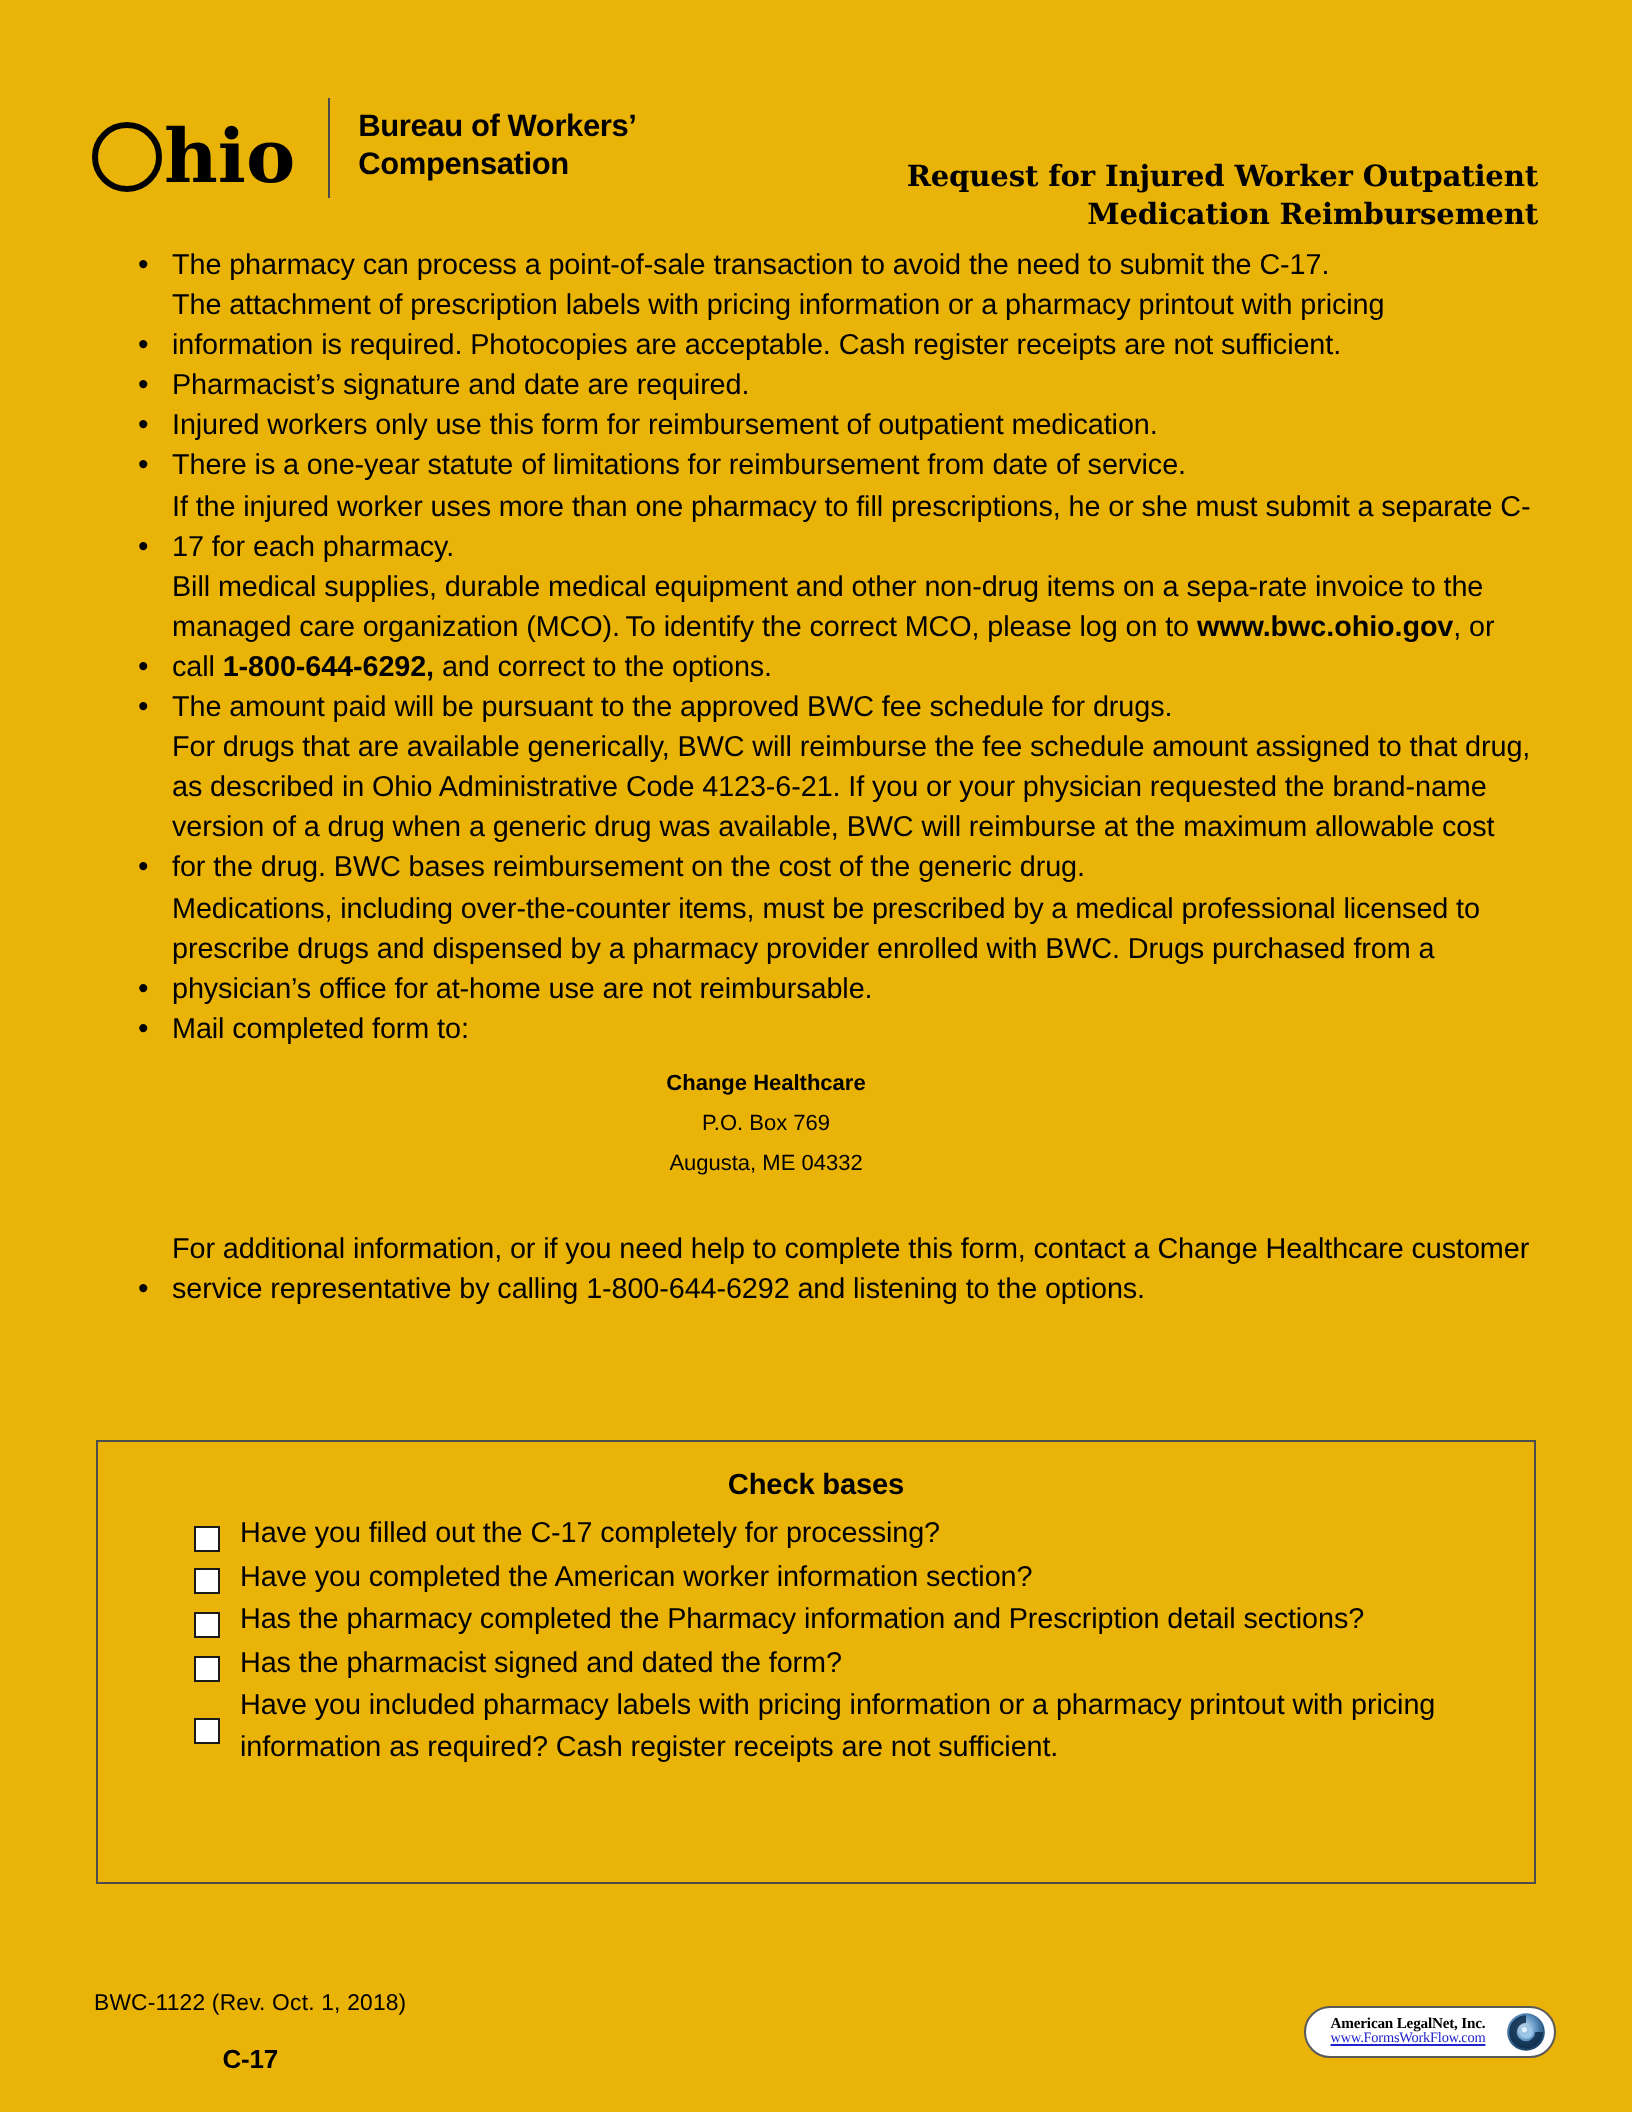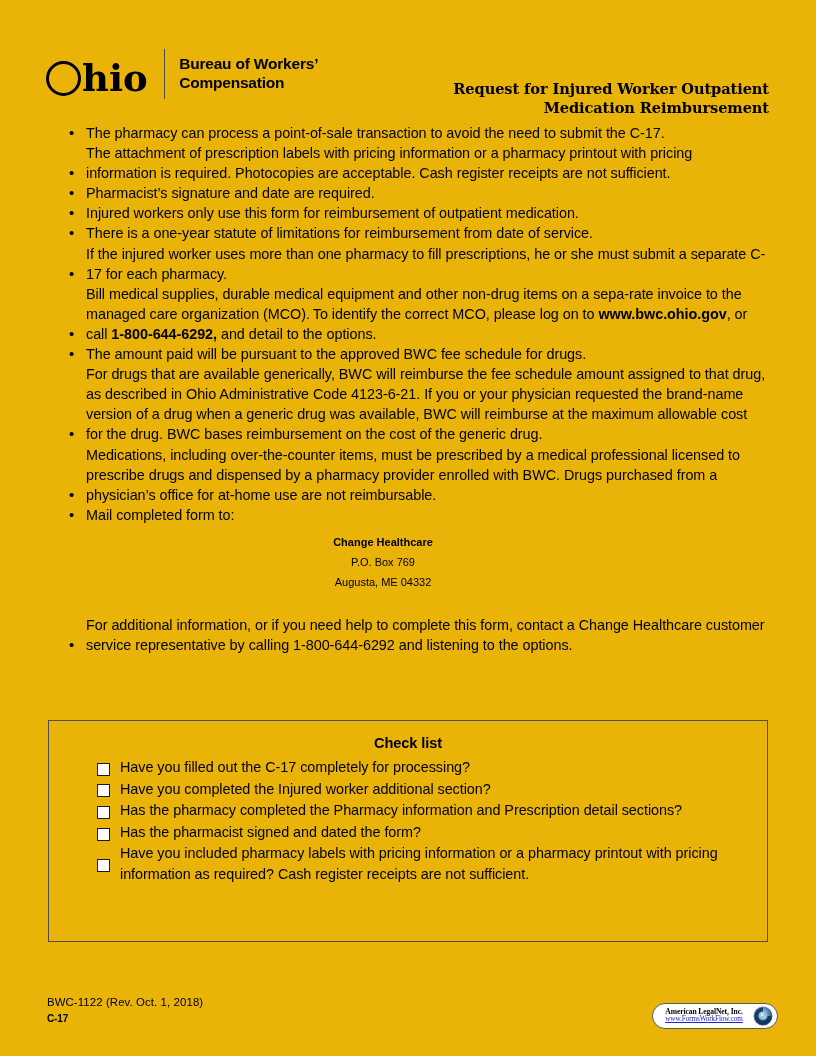--- a/index.html
+++ b/index.html
@@ -183,25 +183,26 @@
     position: absolute;
     left: 47px;
     top: 995px;
   }
   .footer-rev {
     font-size: 11.4px;
     line-height: 15px;
     letter-spacing: 0.1px;
   }
   .footer-code {
-    font-size: 10px;
+    font-size: 13px;
     font-weight: bold;
     line-height: 16px;
     letter-spacing: -0.1px;
-    margin-top: 1px;
+    margin-top: 12px;
+    text-align: center;
   }
   .legalnet {
     position: absolute;
     left: 652px;
     top: 1003px;
     width: 126px;
     height: 26px;
     border: 1.2px solid #5a5a5a;
     border-radius: 13px;
     background: #ffffff;
@@ -293,21 +294,21 @@
       <span class="bullet-text">There is a one-year statute of limitations for reimbursement from date of service.</span>
     </div>
 
     <div class="bullet-row">
       <span class="bullet-dot"></span>
       <span class="bullet-text">If the injured worker uses more than one pharmacy to fill prescriptions, he or she must submit a separate C-17 for each pharmacy.</span>
     </div>
 
     <div class="bullet-row">
       <span class="bullet-dot"></span>
-      <span class="bullet-text"><span>Bill medical supplies, durable medical equipment and other non-drug items on a sepa-rate invoice to the managed care organization (MCO). To identify the correct MCO, please log on to </span><b>www.bwc.ohio.gov</b><span>, or call </span><b>1-800-644-6292,</b><span> and detail to the options.</span></span>
+      <span class="bullet-text"><span>Bill medical supplies, durable medical equipment and other non-drug items on a sepa-rate invoice to the managed care organization (MCO). To identify the correct MCO, please log on to </span><b>www.bwc.ohio.gov</b><span>, or call </span><b>1-800-644-6292,</b><span> and correct to the options.</span></span>
     </div>
 
     <div class="bullet-row">
       <span class="bullet-dot"></span>
       <span class="bullet-text">The amount paid will be pursuant to the approved BWC fee schedule for drugs.</span>
     </div>
 
     <div class="bullet-row">
       <span class="bullet-dot"></span>
       <span class="bullet-text">For drugs that are available generically, BWC will reimburse the fee schedule amount assigned to that drug, as described in Ohio Administrative Code 4123-6-21. If you or your physician requested the brand-name version of a drug when a generic drug was available, BWC will reimburse at the maximum allowable cost for the drug. BWC bases reimbursement on the cost of the generic drug.</span>
@@ -330,31 +331,31 @@
     </div>
 
     <div class="bullet-row">
       <span class="bullet-dot"></span>
       <span class="bullet-text">For additional information, or if you need help to complete this form, contact a Change Healthcare customer service representative by calling 1-800-644-6292 and listening to the options.</span>
     </div>
 
   </div>
 
   <div class="checklist-box">
-    <div class="checklist-title">Check list</div>
+    <div class="checklist-title">Check bases</div>
     <div class="check-rows">
 
       <div class="check-row">
         <span class="check-box"></span>
         <span class="check-label">Have you filled out the C-17 completely for processing?</span>
       </div>
 
       <div class="check-row">
         <span class="check-box"></span>
-        <span class="check-label">Have you completed the Injured worker additional section?</span>
+        <span class="check-label">Have you completed the American worker information section?</span>
       </div>
 
 
       <div class="check-row">
         <span class="check-box"></span>
         <span class="check-label">Has the pharmacy completed the Pharmacy information and Prescription detail sections?</span>
       </div>
 
       <div class="check-row">
         <span class="check-box"></span>

